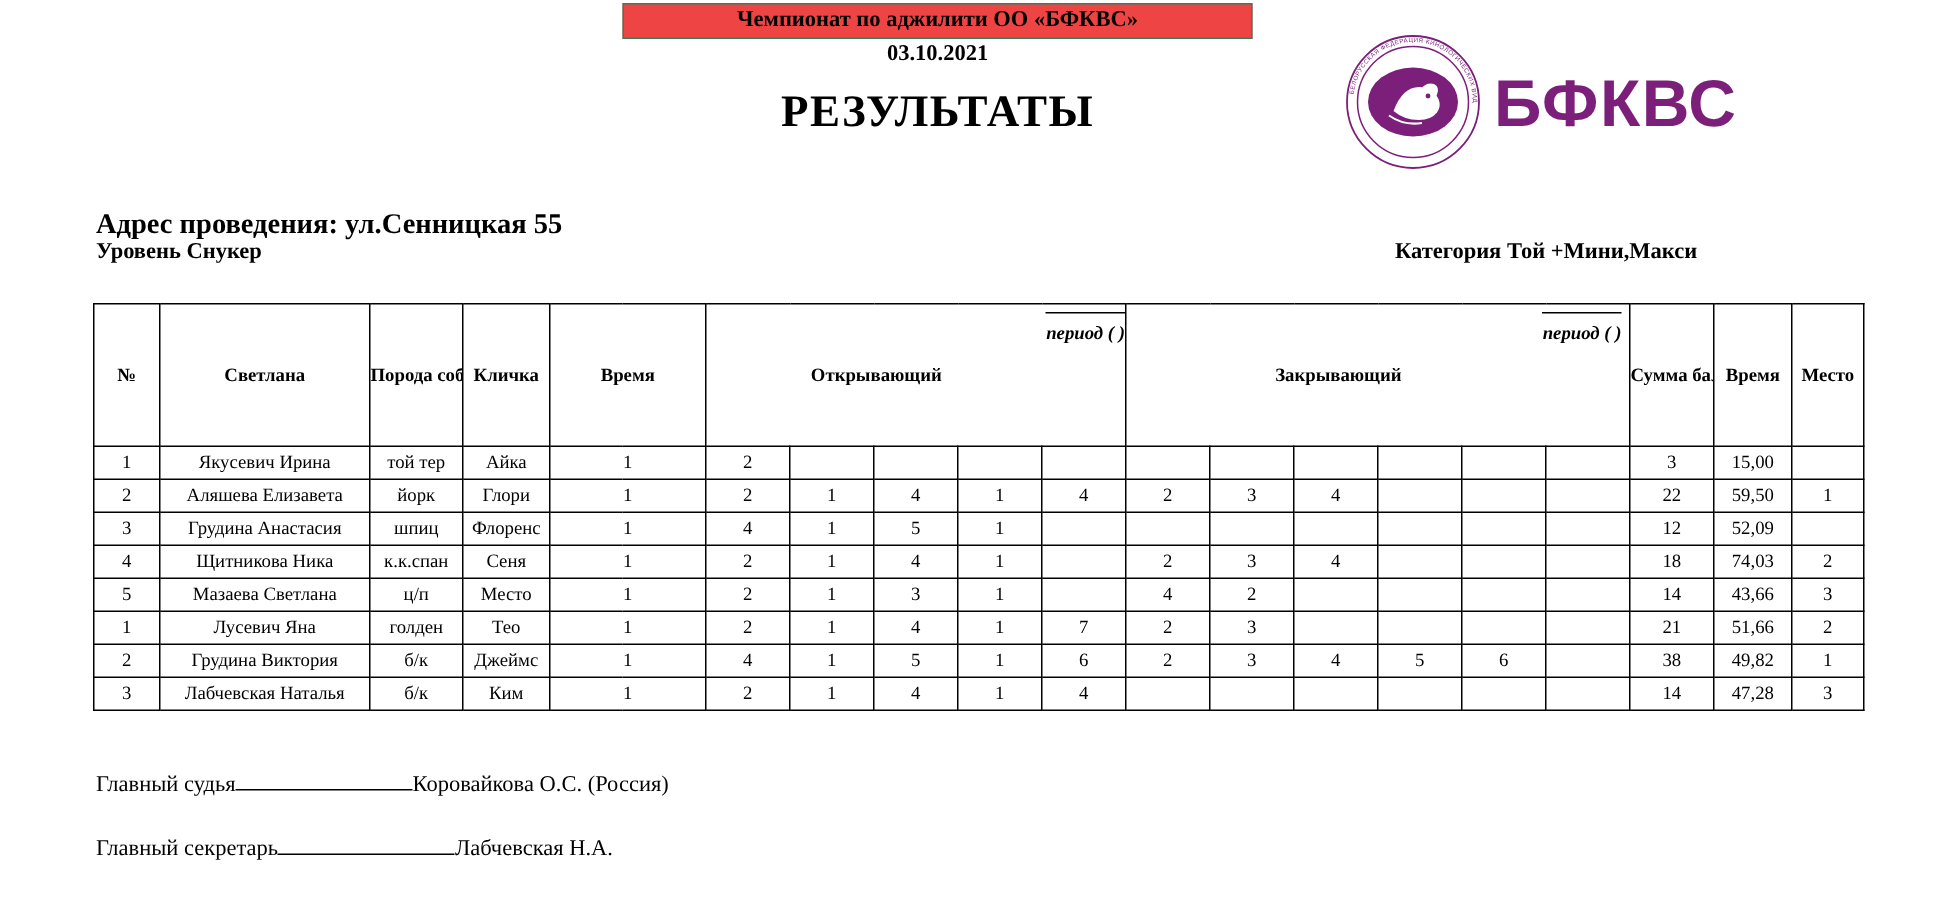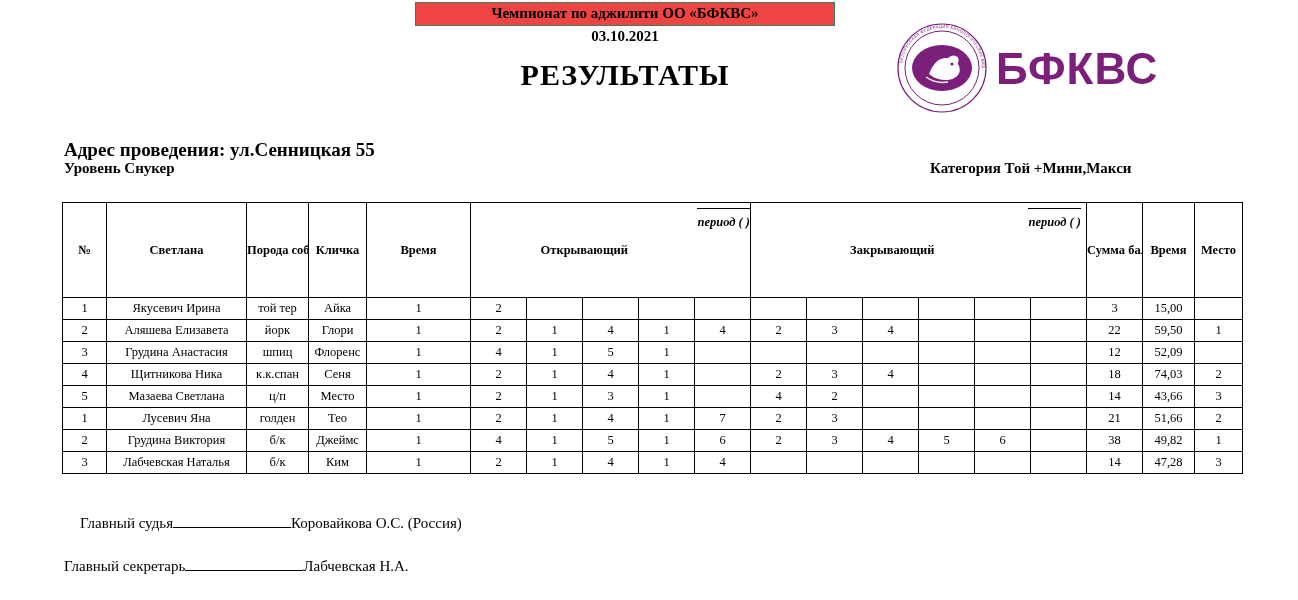--- a/index.html
+++ b/index.html
@@ -135,21 +135,21 @@
   .grp-row td {
     font-weight: bold;
     height: 19px;
   }
   td.name { text-align: center; margin-left: 46px; }
   td.blank { }
 
   
   .sign1 {
     position: absolute;
-    left: 80px;
+    left: 64px;
     top: 515px;
     font-size: 15px;
   }
   .sign2 {
     position: absolute;
     left: 64px;
     top: 558px;
     font-size: 15px;
   }
   .sign-line {

